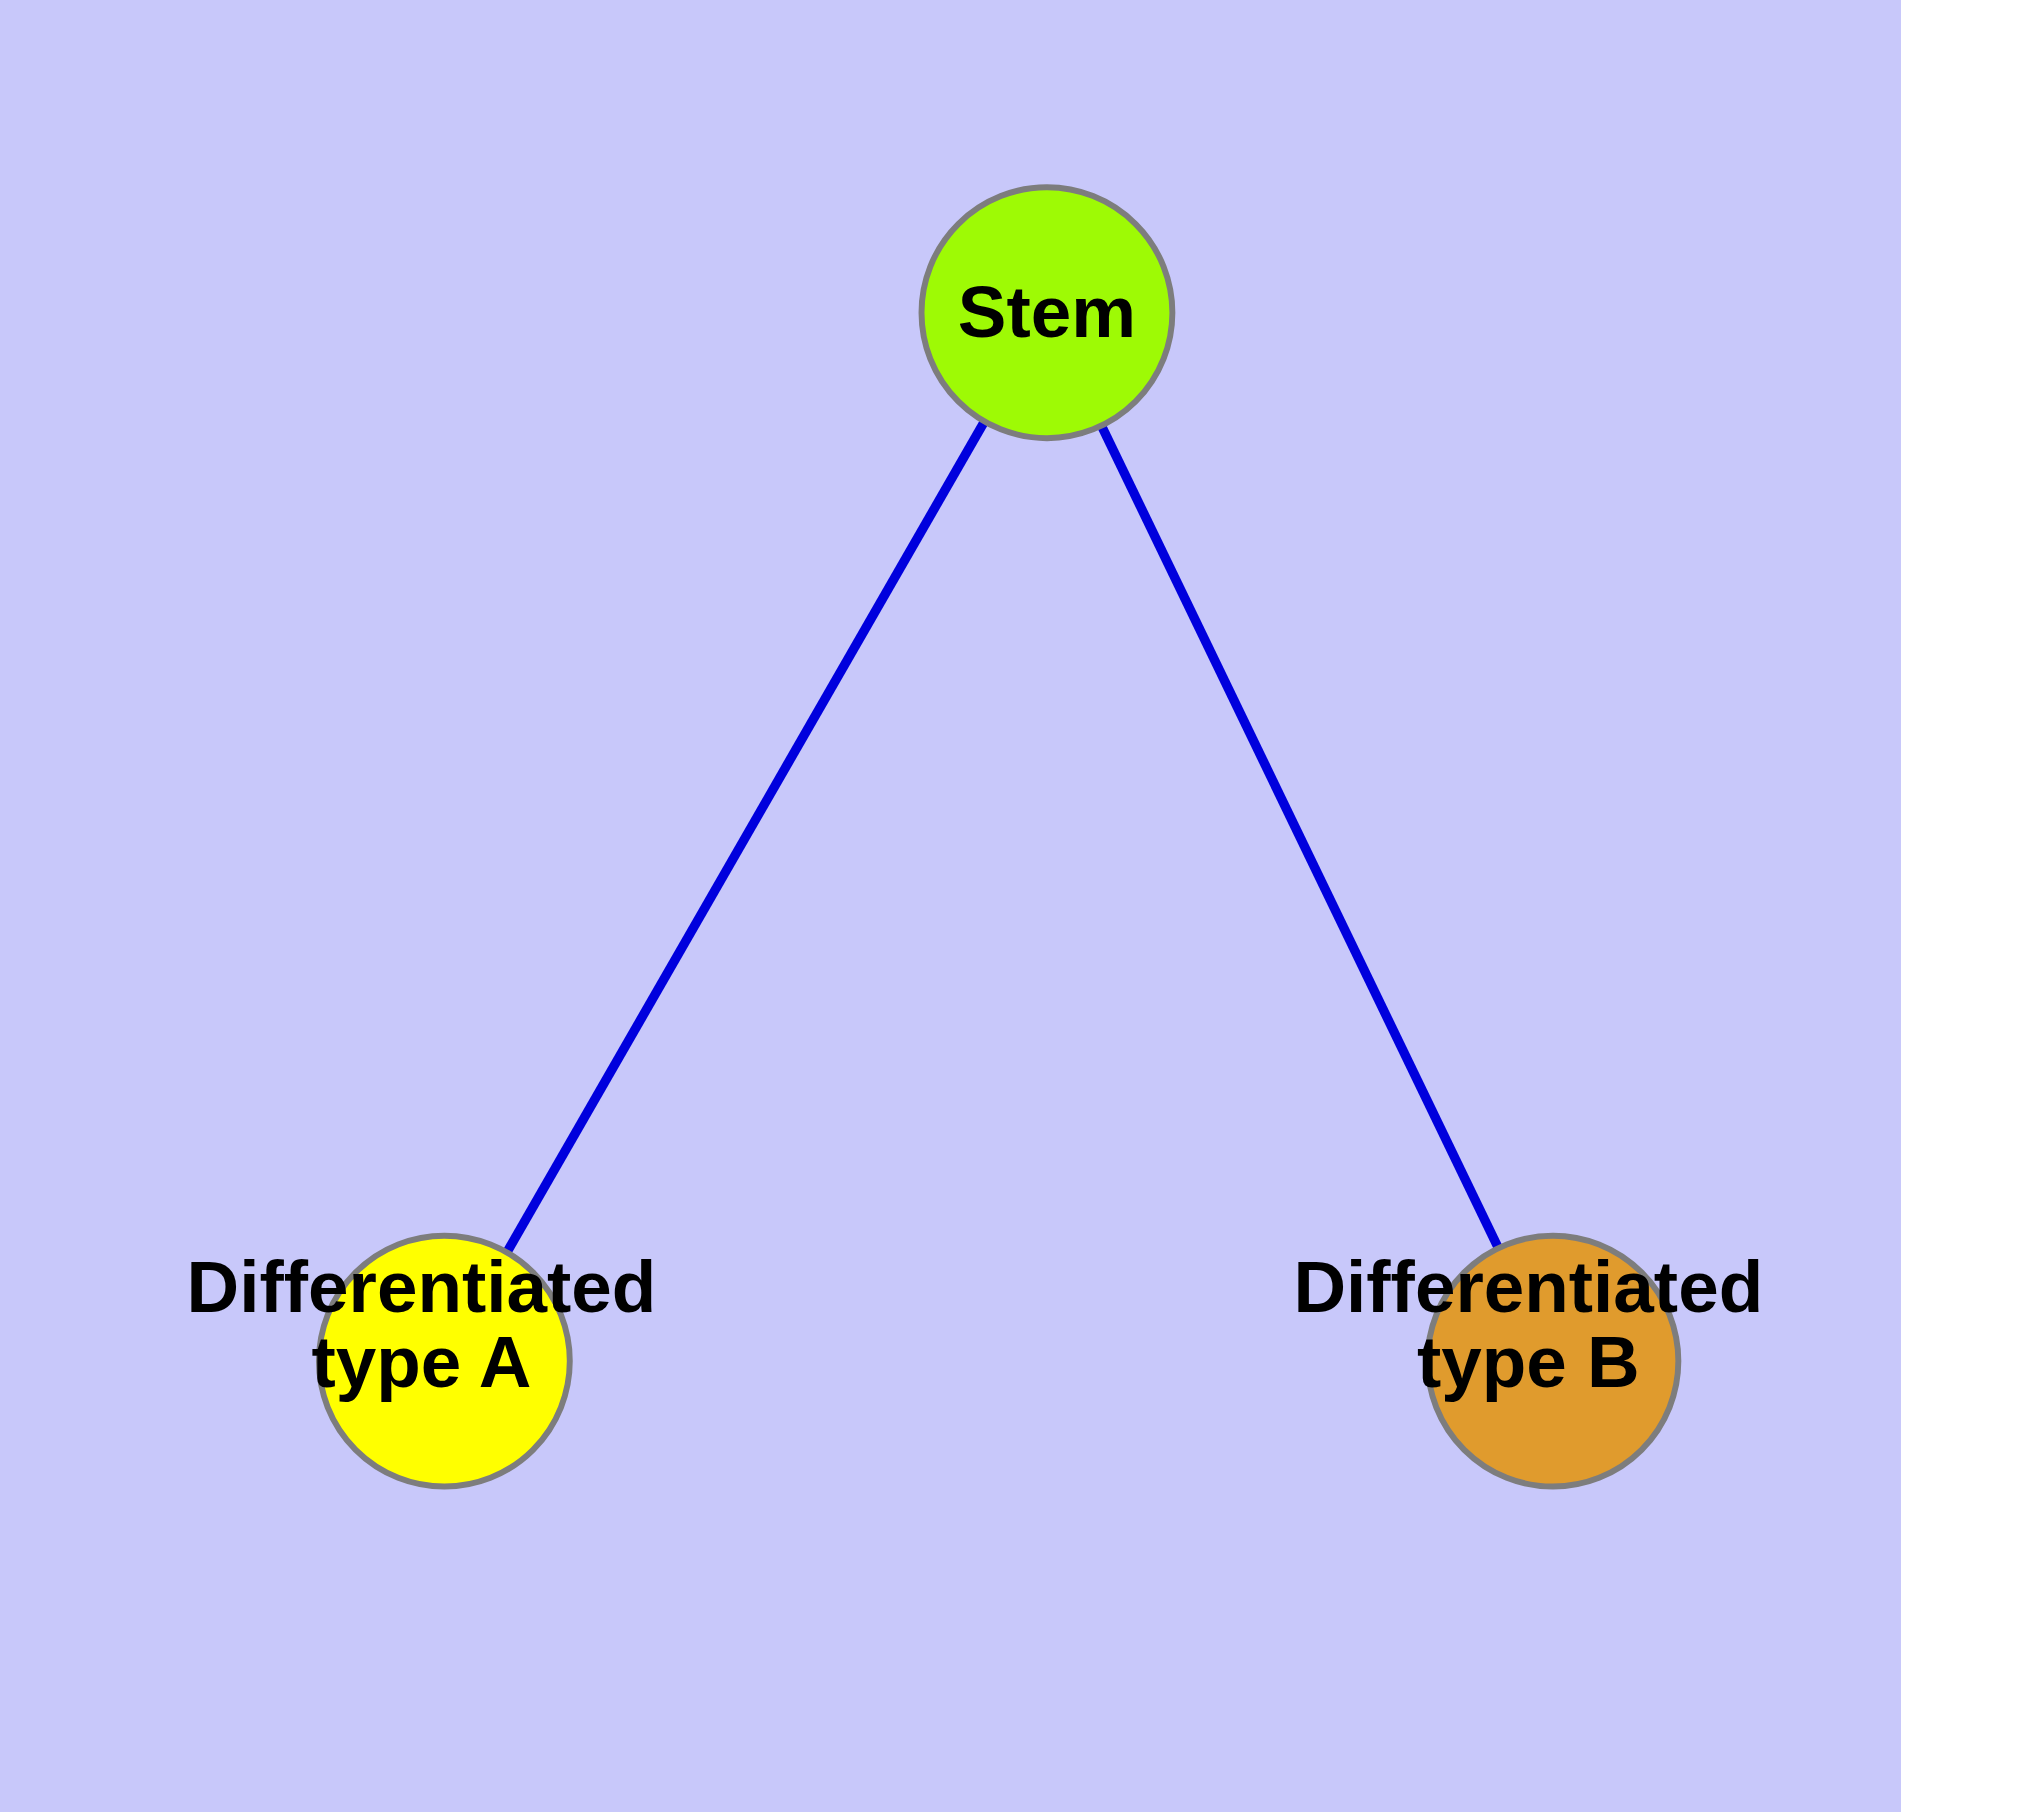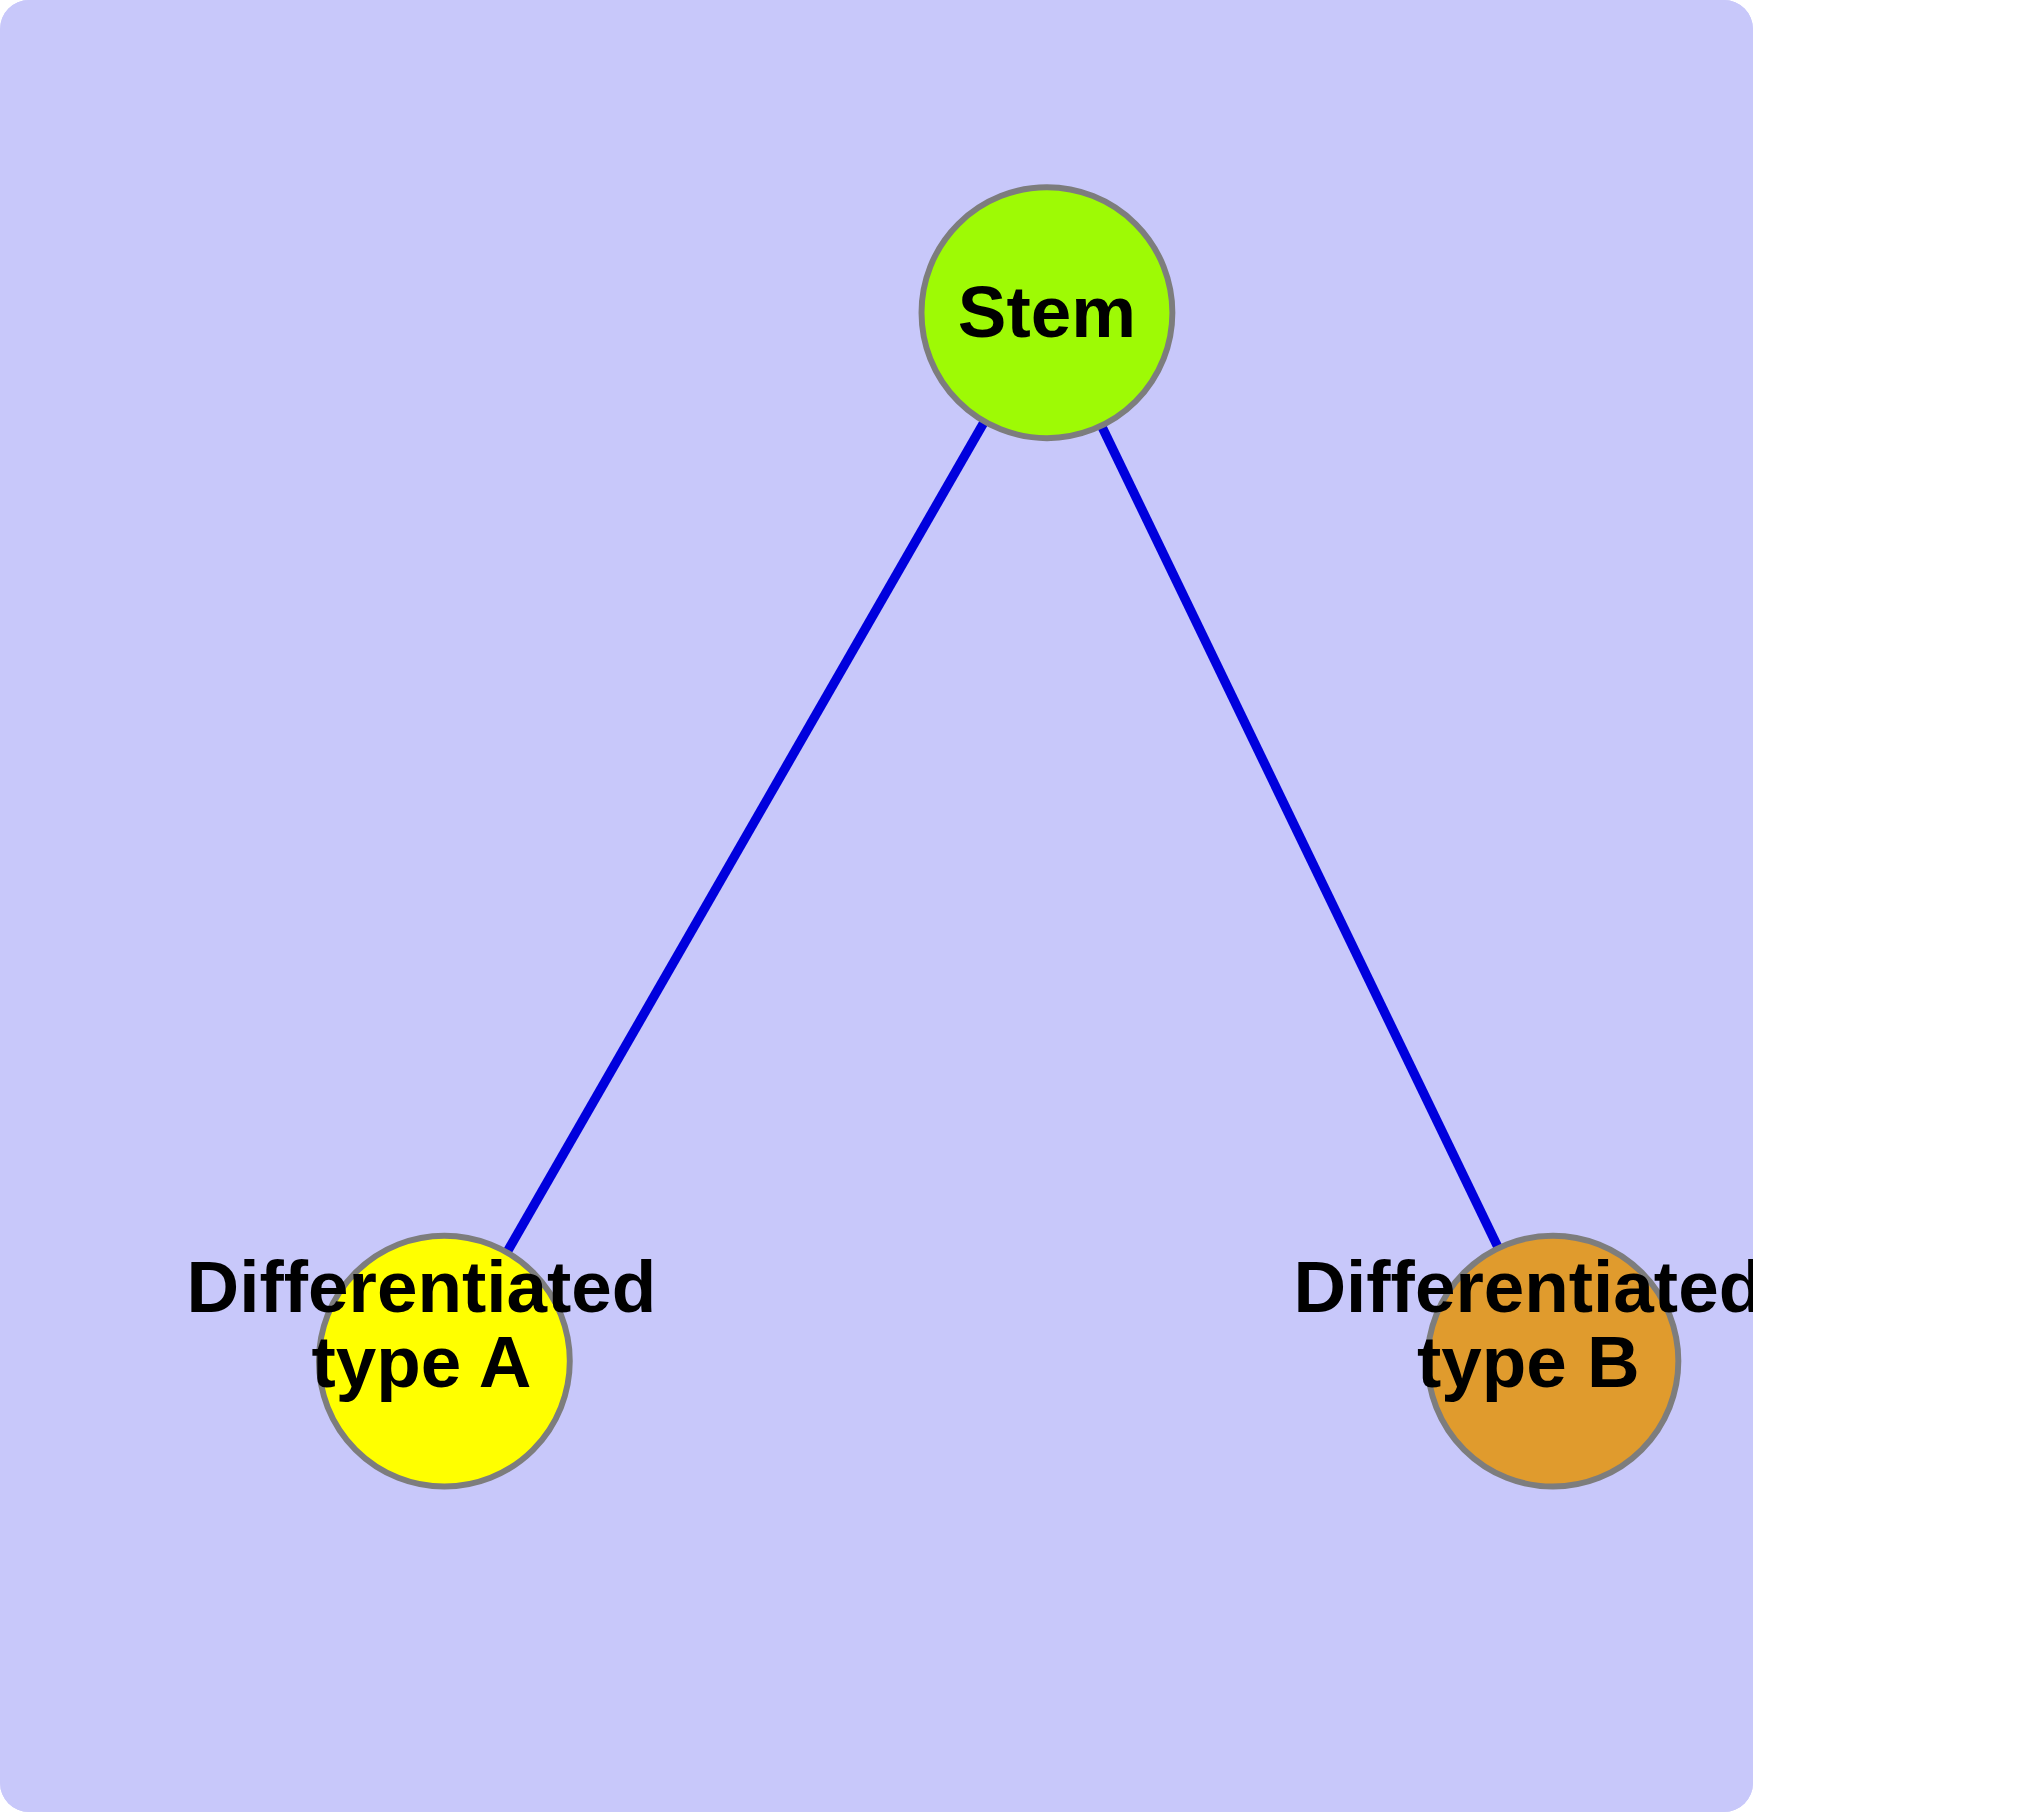--- a/index.html
+++ b/index.html
@@ -35,21 +35,21 @@
   .node-circle {
     stroke: #7d7d7d;
   }
   .edge-line {
     stroke-linecap: butt;
   }
 </style>
 </head>
 <body>
 
-<div id="canvas" style="width: 1753px; height: 1812px; background: rgb(200, 200, 250); border-radius: 29px;">
+<div id="canvas" style="width: 1901px; height: 1812px; background: rgb(200, 200, 250);">
   <svg id="graph-svg" viewBox="0 0 2384 2138">
 
     <rect id="bg-rect" x="0" y="0" width="2384" height="2138" fill="#c8c8fa"></rect>
 
     <g id="edges-layer">
       <line class="edge-line" id="edge-0" x1="1235" y1="369" x2="524" y2="1606" stroke="#0000dd" stroke-width="11"></line>
       <line class="edge-line" id="edge-1" x1="1235" y1="369" x2="1832" y2="1606" stroke="#0000dd" stroke-width="11"></line>
     </g>
 
     <g id="nodes-layer">

